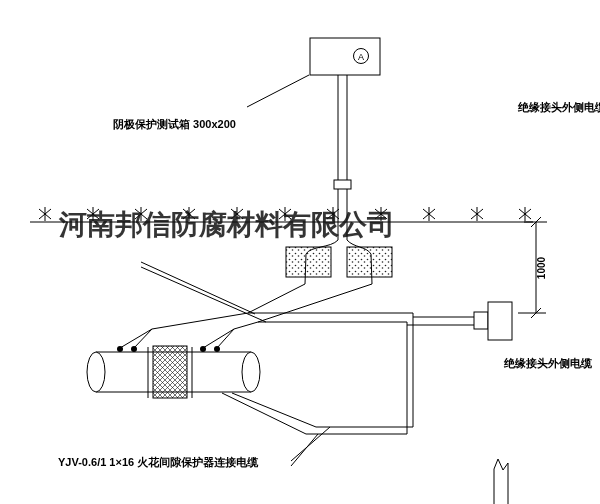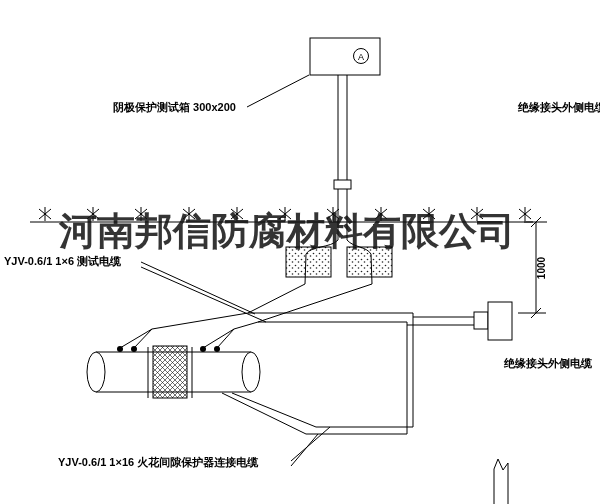--- a/index.html
+++ b/index.html
@@ -6,21 +6,21 @@
   .canvas{
     position:relative;width:600px;height:504px;background:#ffffff;overflow:hidden;
     font-family:"Liberation Sans","DejaVu Sans",sans-serif;
   }
   .canvas svg{position:absolute;left:0;top:0;z-index:1;}
   .lbl{
     position:absolute;font-size:11px;font-weight:700;color:#000;
     white-space:nowrap;line-height:1.2;z-index:3;
   }
   .watermark{
-    position:absolute;left:59px;top:206px;font-size:38px;font-weight:700;
+    position:absolute;left:59px;top:206px;font-size:28px;font-weight:700;
     color:rgba(17,17,17,0.85);white-space:nowrap;z-index:5;letter-spacing:0;
   }
 </style>
 </head>
 <body>
 
 <div class="canvas">
 
   <svg width="600" height="504" viewBox="0 0 600 504">
     <defs>
@@ -124,25 +124,24 @@
       <line x1="291" y1="466" x2="318" y2="434"></line>
     </g>
 
     <g stroke="#000" stroke-width="1" fill="none">
       <line x1="494" y1="469" x2="494" y2="504"></line>
       <line x1="508" y1="463" x2="508" y2="504"></line>
       <path d="M494 469 L498 459 L503 470 L508 463"></path>
     </g>
   </svg>
 
-  <div class="lbl" style="left:113px;top:101px;">阴极保护测试箱 300x200</div>
+  <div class="lbl" style="left:113px;top:118px;">阴极保护测试箱 300x200</div>
 
   <div class="lbl" style="left:518px;top:101px;">绝缘接头外侧电缆</div>
 
-  <div class="lbl" style="left:4px;top:255px;">YJV-0.6/1 1×6  测试电缆</div>
 
   <div class="lbl" style="left:504px;top:357px;">绝缘接头外侧电缆</div>
 
   <div class="lbl" style="left:58px;top:456px;">YJV-0.6/1 1×16  火花间隙保护器连接电缆</div>
 
   <div class="watermark">河南邦信防腐材料有限公司</div>
 
 </div>
 
 </body></html>

